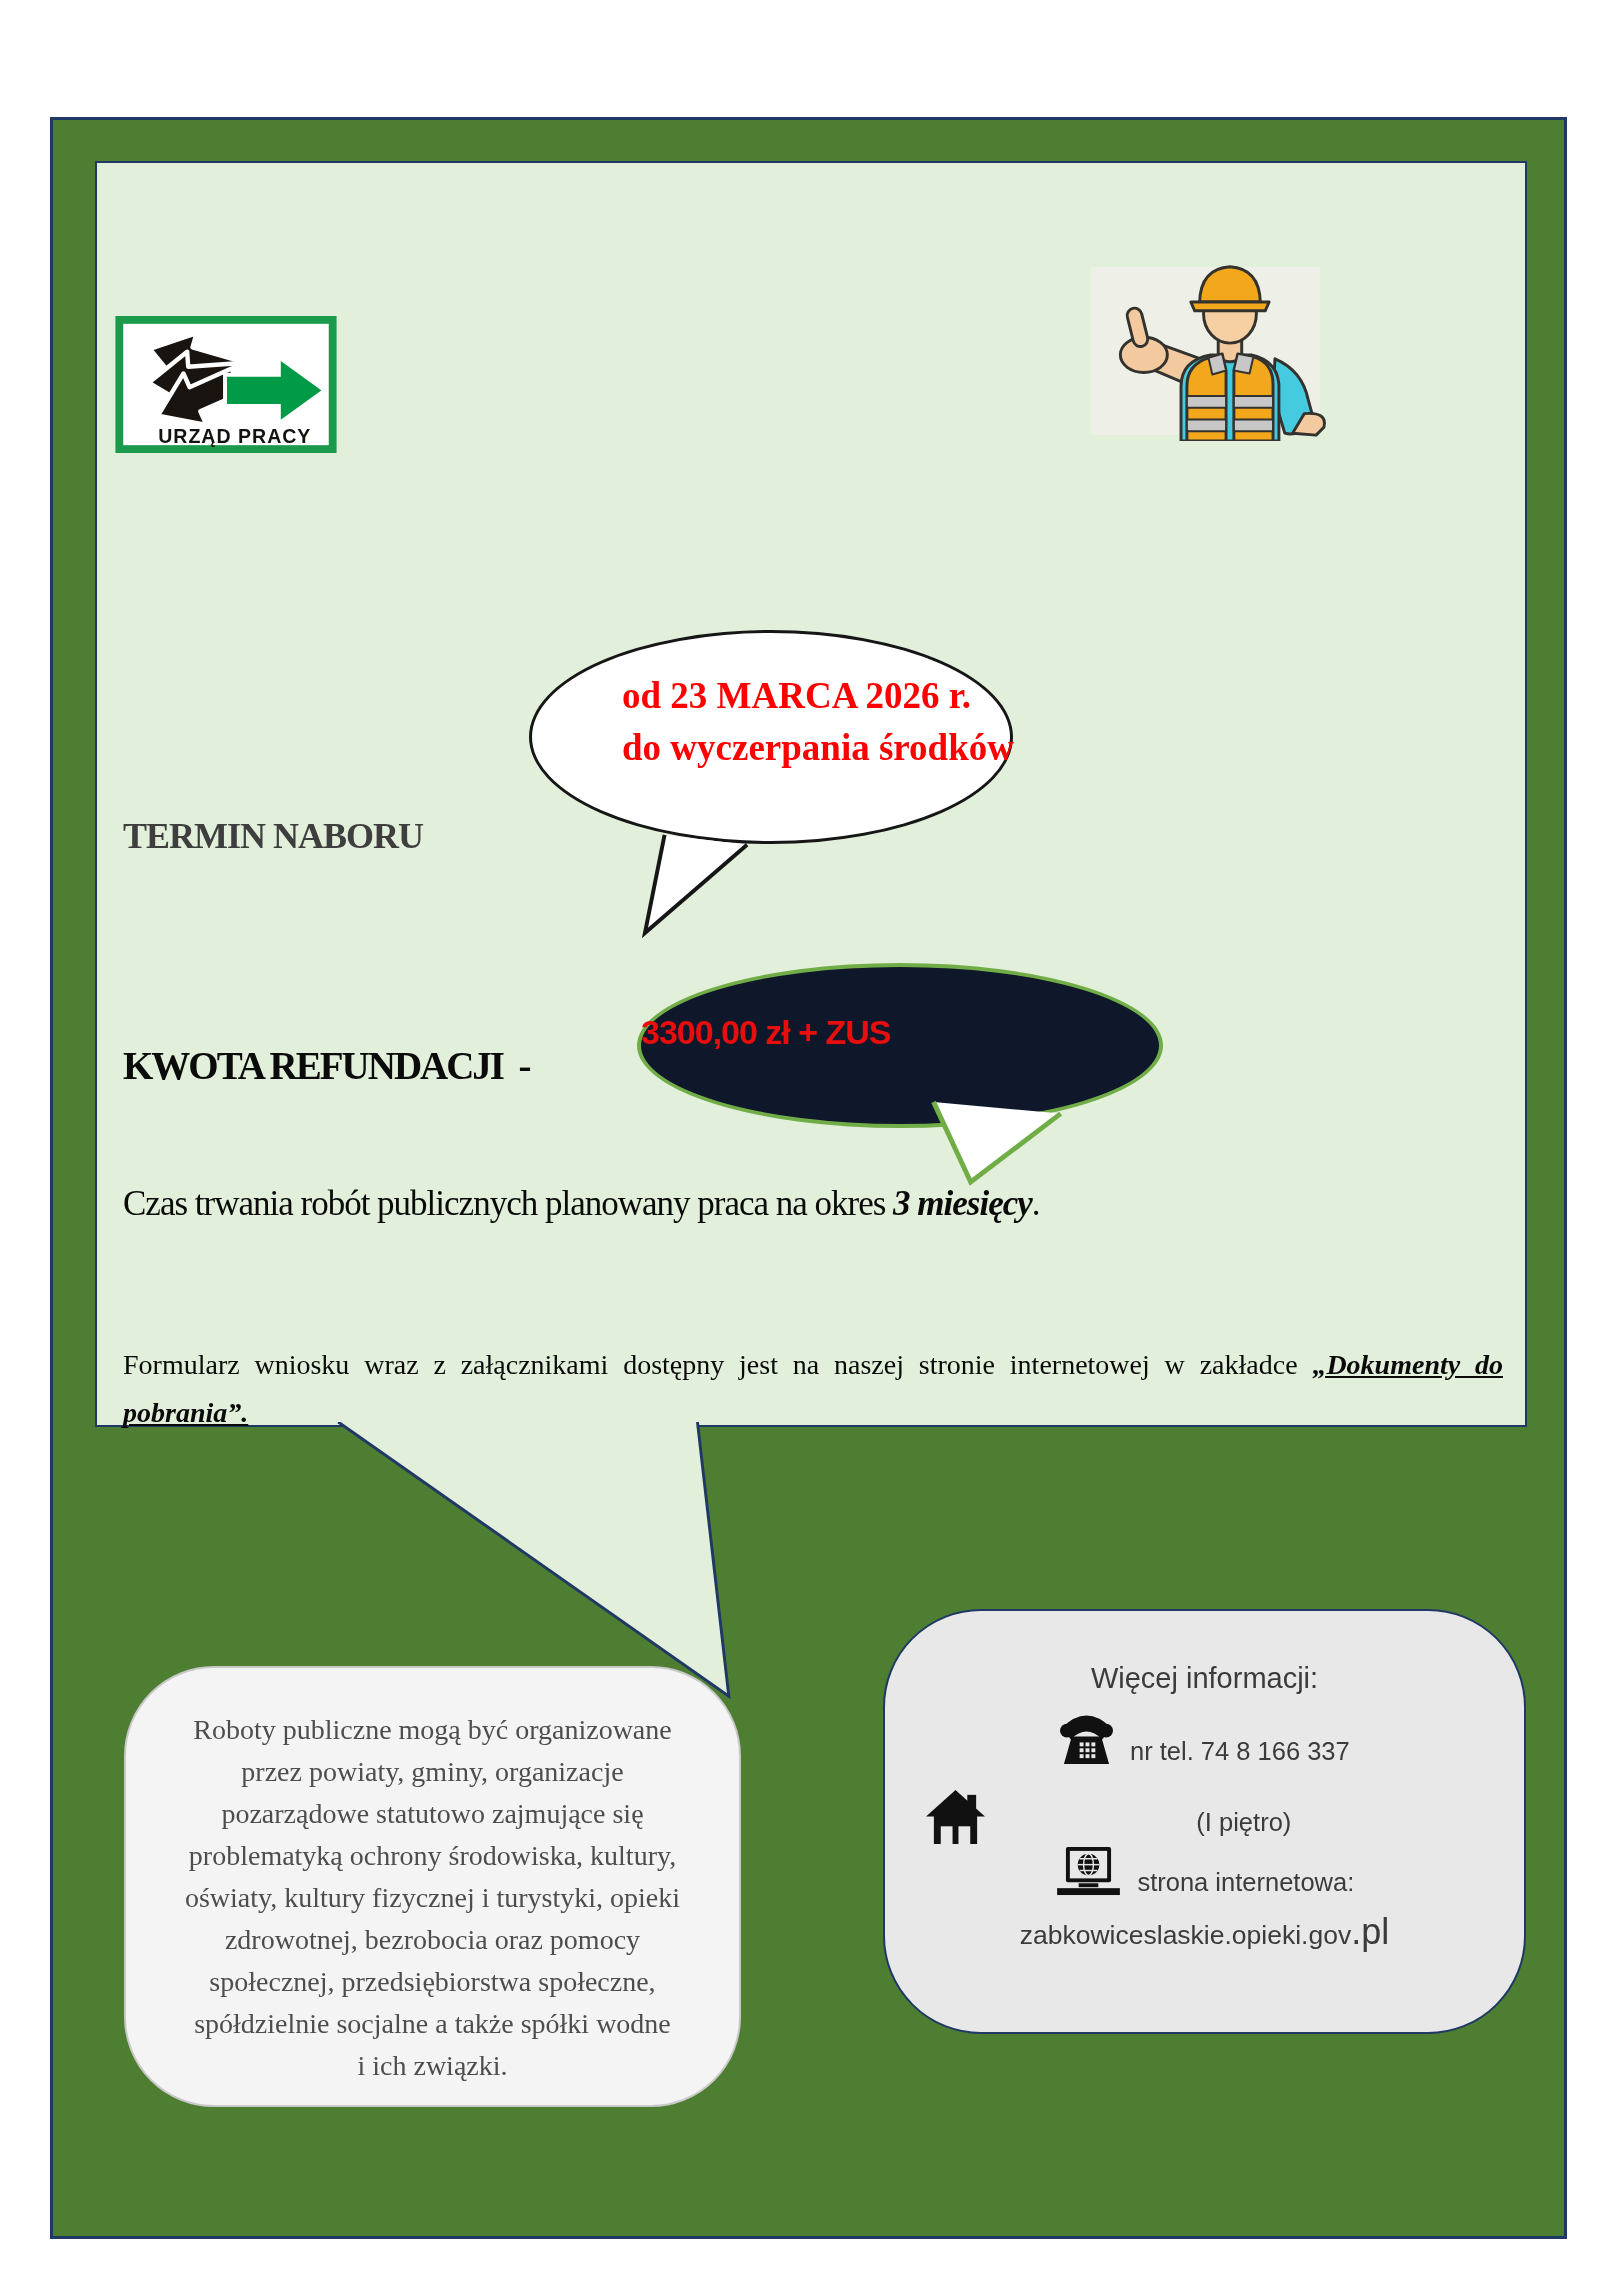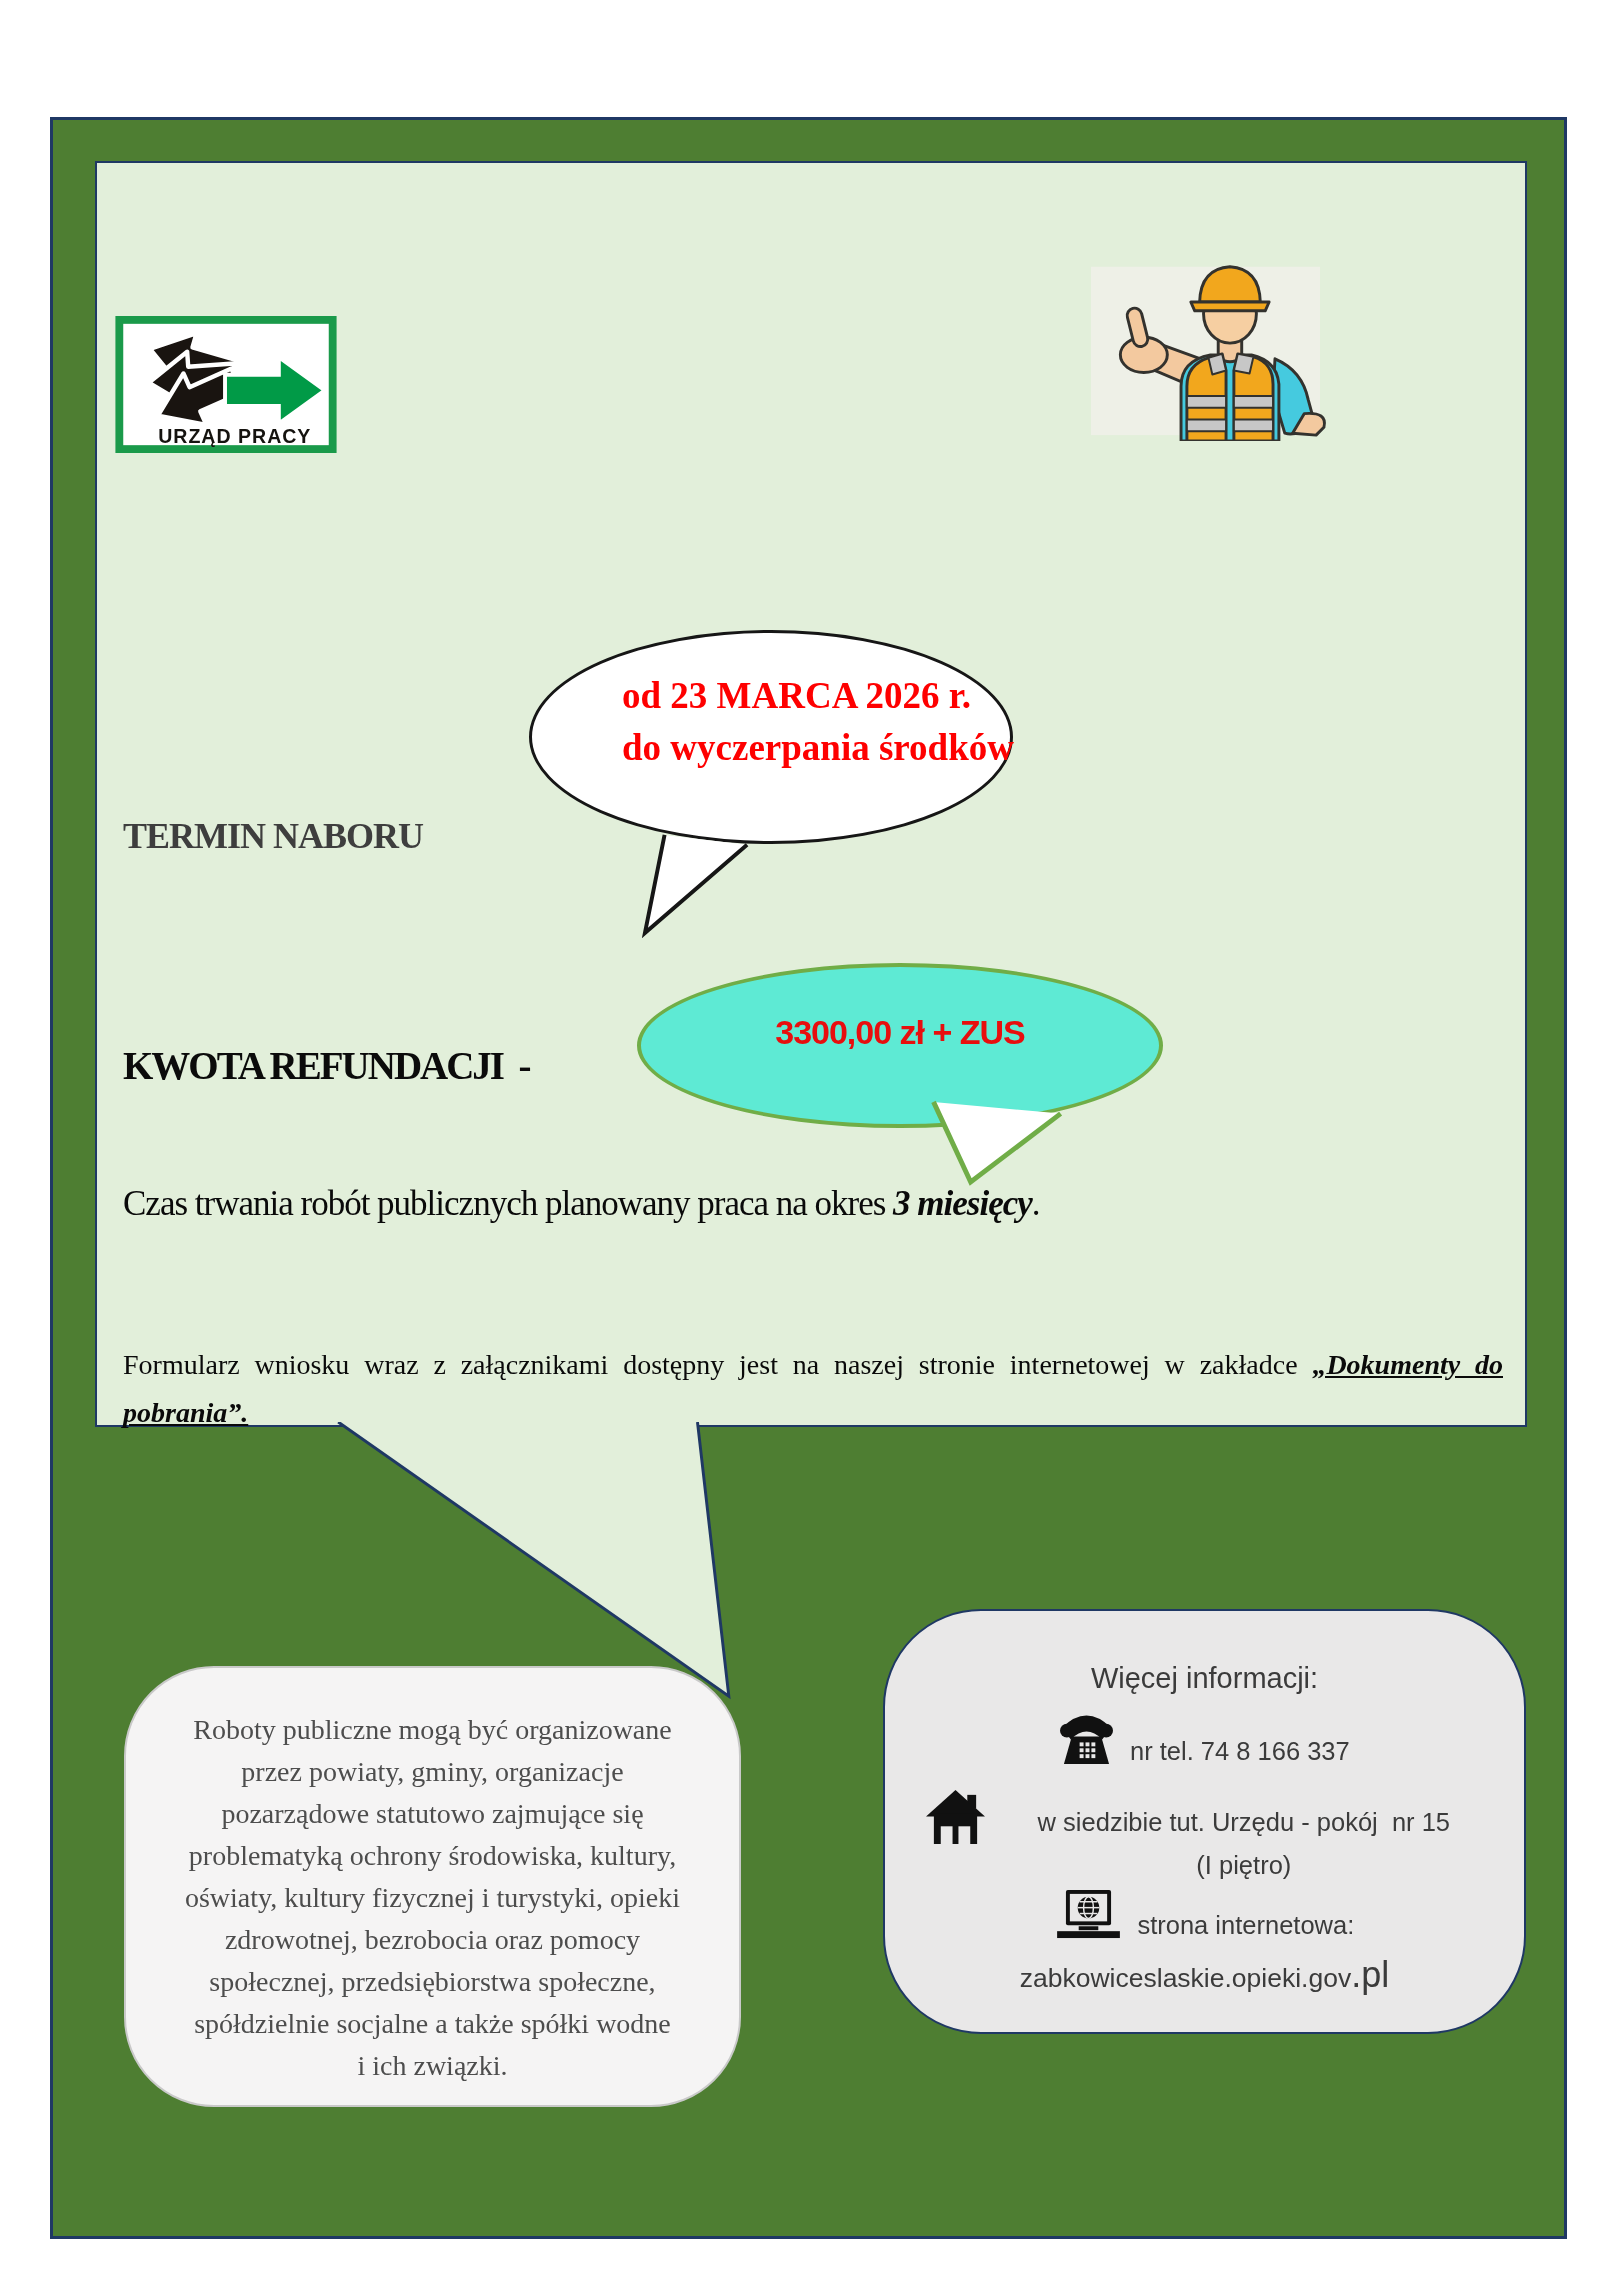--- a/index.html
+++ b/index.html
@@ -13,23 +13,23 @@
   .logo-box{left:115px;top:316px;width:266px;height:137px;}
   .worker-box{left:1083px;top:257px;width:245px;height:184px;}
   .title{left:95px;top:459px;width:1432px;text-align:center;font-weight:bold;
          font-size:58px;line-height:66px;color:#050505;letter-spacing:-2px;}
   .bubble1{left:529px;top:630px;width:484px;height:214px;background:#ffffff;
            border:3.9px solid #161616;border-radius:50%;box-sizing:border-box;}
   .bubble1-text{left:622px;top:670px;font-size:37px;font-weight:bold;color:#fe0000;
                 line-height:52px;white-space:pre-line;}
   .termin{left:123px;top:815px;font-size:36px;font-weight:bold;color:#3e3e3e;letter-spacing:-1px;}
   .kwota{left:123px;top:1043px;font-size:39px;font-weight:bold;color:#0b0b0b;letter-spacing:-2px;}
-  .bubble2{left:637px;top:963px;width:526px;height:165px;background:#5eead4;
+  .bubble2{left:637px;top:963px;width:526px;height:165px;background:#0f172a;
            border:4.9px solid #70ad47;border-radius:50%;box-sizing:border-box;
-           display:flex;align-items:center;justify-content:center;}
+           display:flex;align-items:center;}
   .bubble2-text{font-family:"Liberation Sans",sans-serif;font-size:34px;font-weight:bold;
                 color:#e80e0e;letter-spacing:-1px;padding-bottom:25.5px;}
   .czas{left:123px;top:1184px;width:1372px;font-size:35px;color:#0a0a0a;letter-spacing:-1px;}
   .formularz{left:123px;top:1341px;width:1380px;font-size:28px;color:#0a0a0a;
              text-align:justify;line-height:48px;}
   .form-link{font-weight:bold;font-style:italic;text-decoration:underline;}
   .white-bubble{left:124px;top:1666px;width:617px;height:441px;background:#f5f4f4;
                 border:2.9px solid #c9c9c9;border-radius:90px;box-sizing:border-box;}
   .white-bubble-text{padding:41px 23.5px 0 23.5px;text-align:center;font-size:28px;
                      line-height:42px;color:#4d4d4d;white-space:pre-line;}
@@ -170,21 +170,20 @@
 
     <div class="info-row row-house">
       <svg width="63" height="57" viewBox="0 0 64 58">
         <rect x="44" y="8" width="9" height="14" fill="#111111"></rect>
         <polygon points="2,30 32,3 62,30" fill="#111111"></polygon>
         <rect x="10" y="27" width="44" height="31" fill="#111111"></rect>
         <rect x="17" y="40" width="12" height="18" fill="#e9e8e8"></rect>
         <rect x="35" y="40" width="12" height="18" fill="#e9e8e8"></rect>
       </svg>
       <div class="house-lines">
-        <div>w siedzibie tut. Urzędu - pokój&nbsp; nr 15</div>
         <div>(I piętro)</div>
       </div>
     </div>
 
     <div class="info-row row-laptop">
       <svg width="67" height="51" viewBox="0 0 68 52">
         <rect x="11" y="1" width="46" height="36" rx="2" fill="#111111"></rect>
         <rect x="15" y="5" width="38" height="28" fill="#e9e8e8"></rect>
         <circle cx="34" cy="19" r="11" fill="#111111"></circle>
         <g stroke="#e9e8e8" stroke-width="1.5" fill="none">

